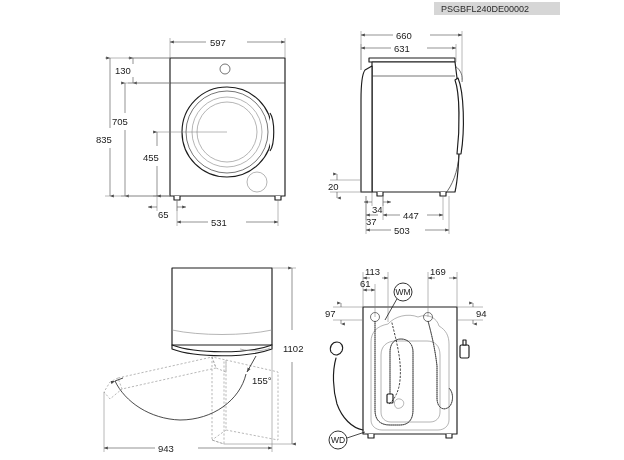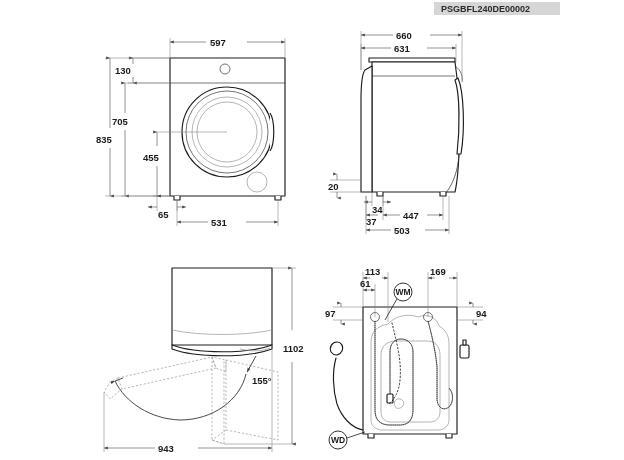--- a/index.html
+++ b/index.html
@@ -13,21 +13,20 @@
     position: relative;
     font-family: "Liberation Sans", sans-serif;
     overflow: hidden;
   }
   #drawing-root {
     position: absolute;
     left: 0;
     top: 0;
     width: 624px;
     height: 460px;
-    font-weight: bold;
   }
   svg.sheet {
     display: block;
     width: 624px;
     height: 460px;
   }
   .dim-text {
     font-family: "Liberation Sans", sans-serif;
     font-size: 9.5px;
     fill: #1a1a1a;

